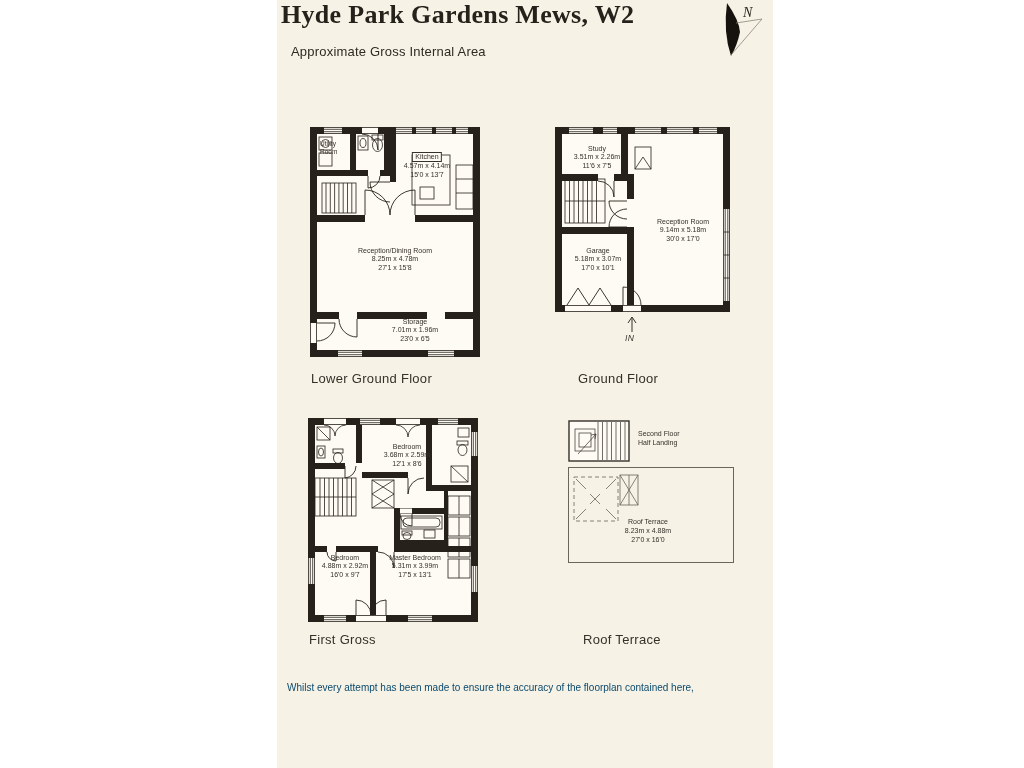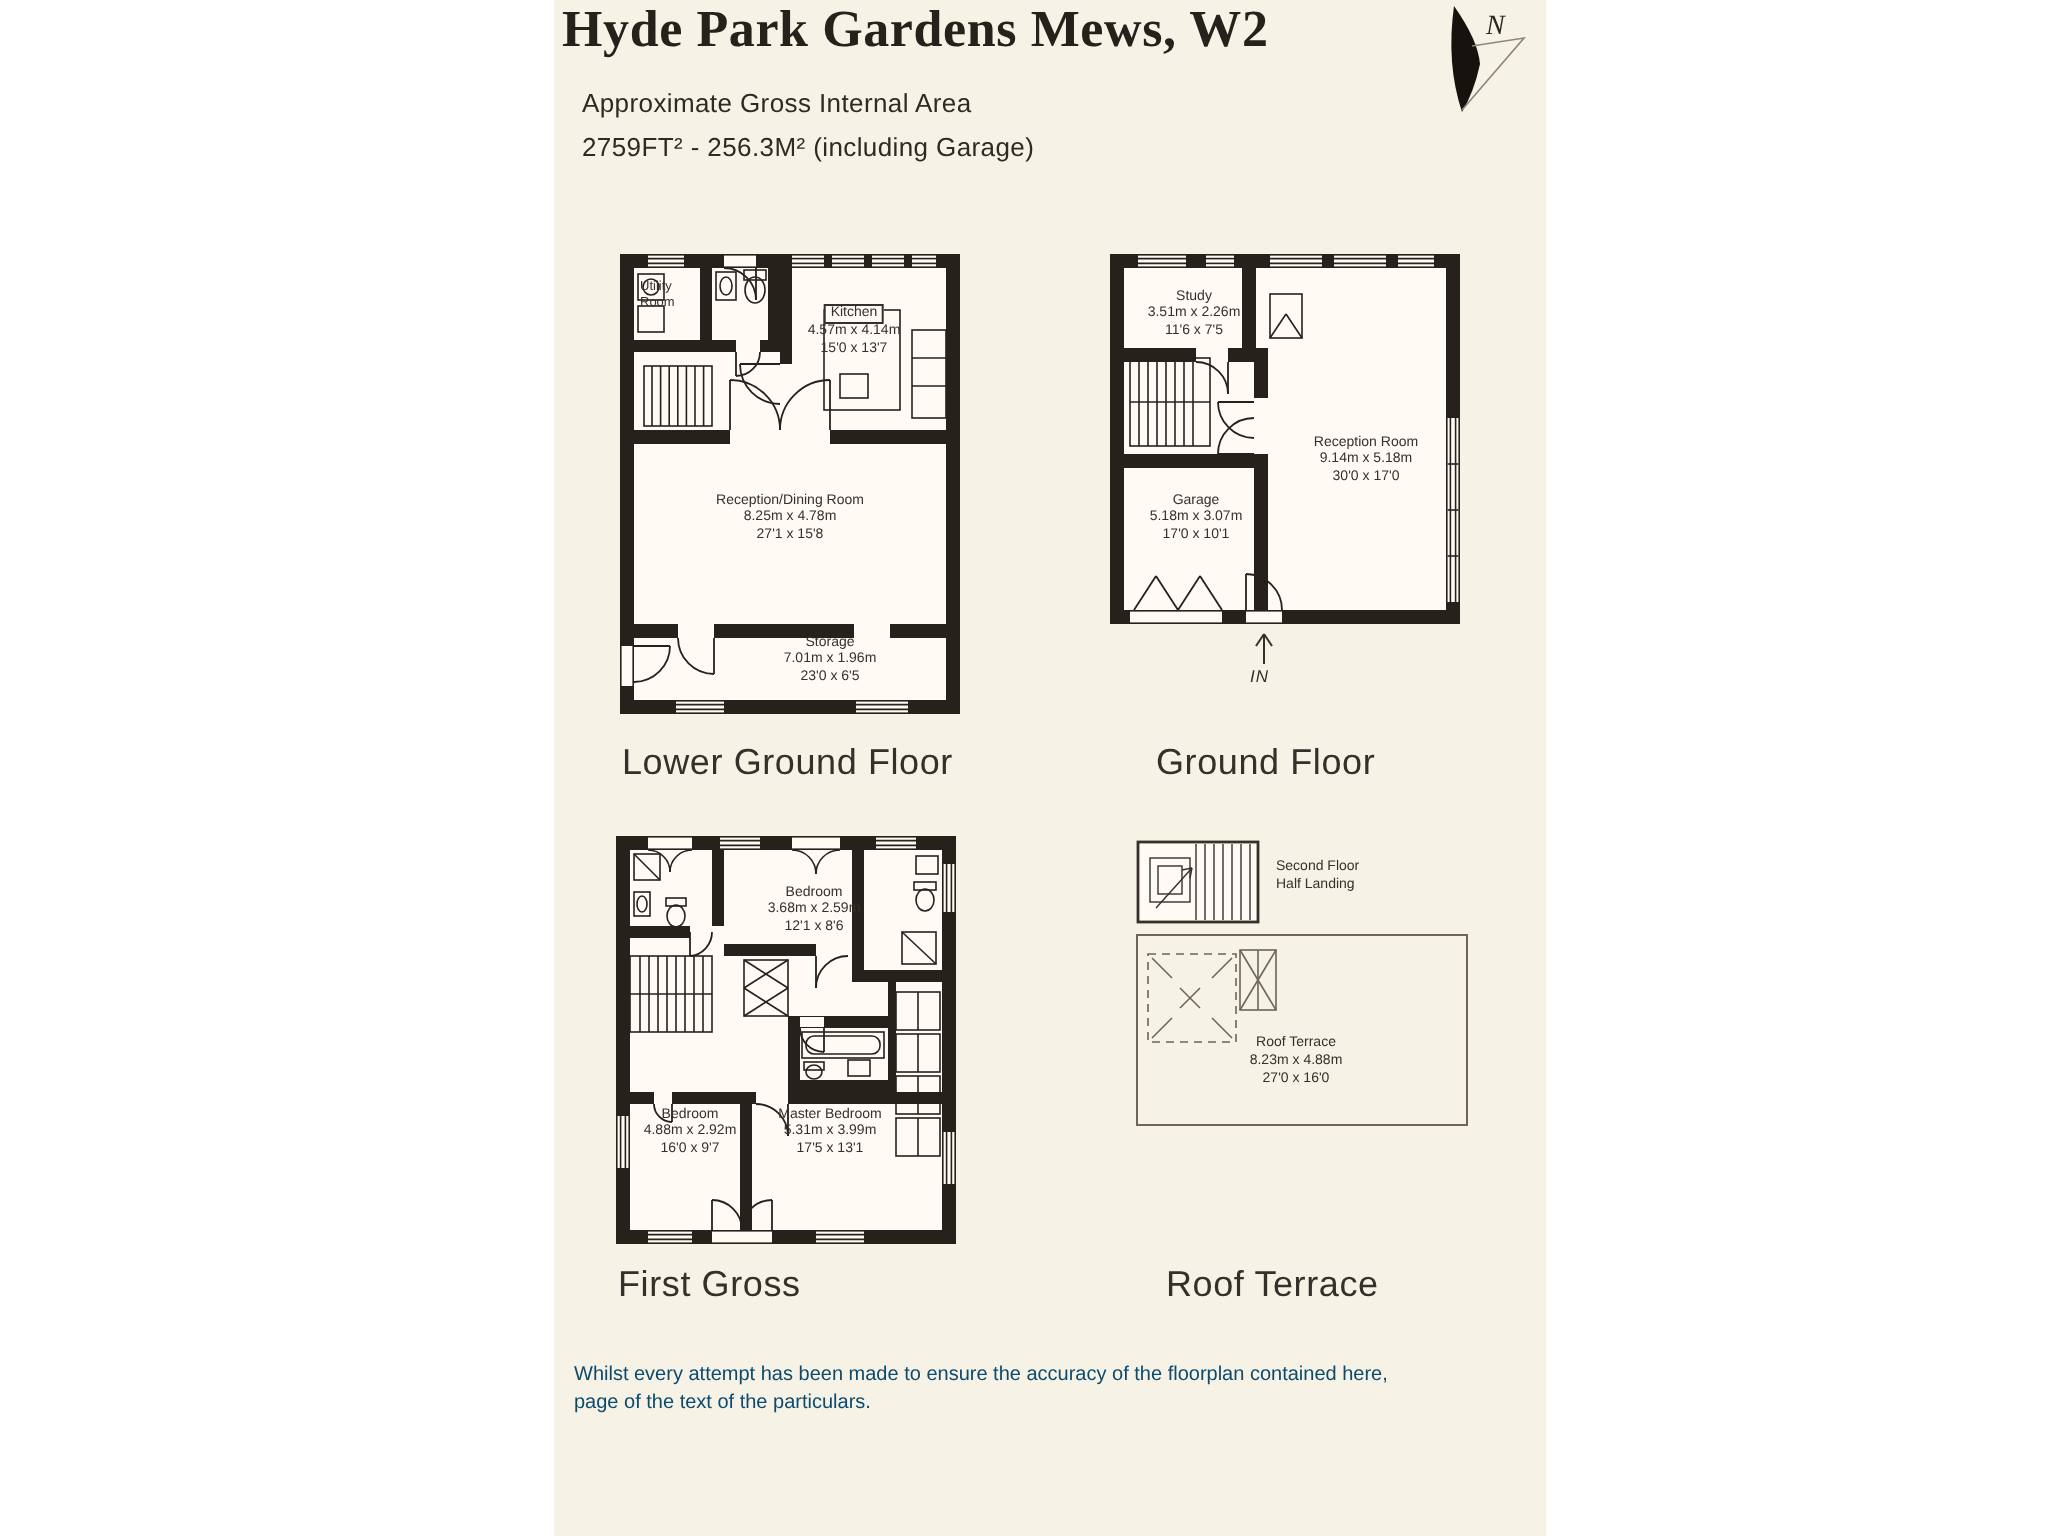--- a/index.html
+++ b/index.html
@@ -2,21 +2,21 @@
 <html><head>
 <meta charset="utf-8">
 <style>
   html,body{margin:0;padding:0;background:#ffffff;}
   #canvas{position:relative;width:1024px;height:768px;background:#ffffff;overflow:hidden;
           font-family:"Liberation Sans",sans-serif;color:#2b2722;margin-left:15px;}
   .cream{position:absolute;left:262px;top:0;width:496px;height:768px;background:#f6f2e5;}
   .title{position:absolute;left:266px;top:0px;font-family:"Liberation Serif",serif;
          font-size:26px;font-weight:600;color:#25221c;letter-spacing:0.3px;}
   .sub{position:absolute;left:276px;font-size:13px;color:#2e2a24;letter-spacing:0.2px;}
-  .floor-label{position:absolute;font-size:18px;color:#35302a;letter-spacing:0.3px;text-align:right;}
+  .floor-label{position:absolute;font-size:13px;color:#35302a;letter-spacing:0.3px;text-align:right;}
   .plan{position:absolute;}
   .room-label{position:absolute;transform:translateX(-50%);text-align:center;font-size:7px;
               line-height:8.4px;color:#35302a;white-space:nowrap;}
   .room-label .rname{font-size:7px;}
   .boxed{display:inline-block;border:1px solid #35302a;padding:0 2px;background:#fdfbf3;}
   .tiny-left{position:absolute;font-size:6.5px;line-height:7.5px;color:#35302a;}
   .in-label{position:absolute;font-size:8.5px;color:#35302a;letter-spacing:0.5px;font-style:italic;}
   .landing-note{position:absolute;font-size:7px;line-height:9px;color:#35302a;}
   .terrace-label{position:absolute;transform:translateX(-50%);text-align:center;font-size:7px;
                  line-height:9px;color:#35302a;white-space:nowrap;}
@@ -26,21 +26,20 @@
   svg{display:block;}
 </style>
 </head>
 <body>
 
 <div id="canvas">
   <div class="cream"></div>
 
   <div class="title">Hyde Park Gardens Mews, W2</div>
   <div class="sub" style="top:44px">Approximate Gross Internal Area</div>
-  <div class="sub" style="top:66px">2759FT² - 256.3M² (including Garage)</div>
 
   <svg class="plan" style="left:700px;top:2px" width="52" height="58" viewBox="0 0 52 58">
     <path d="M 12,1 Q 24,18 25,30 Q 22,44 16,54 Q 8,30 12,1 Z" fill="#16130e"></path>
     <path d="M 16,53 L 47,17 L 21,21" fill="none" stroke="#8d867a" stroke-width="0.8"></path>
     <text x="28" y="15" font-family="Liberation Serif, serif" font-style="italic" font-size="14" fill="#2a2620">N</text>
   </svg>
 
   <svg class="plan" style="left:295px;top:127px" width="170" height="230" viewBox="0 0 170 230">
     <rect x="2" y="2" width="166" height="226" fill="#fdfbf3"></rect>
     <g fill="#26221b">
@@ -431,15 +430,14 @@
   </svg>
   <div class="terrace-label" style="left:633px;top:517px">
     <div>Roof Terrace</div>
     <div>8.23m x 4.88m</div>
     <div>27'0 x 16'0</div>
   </div>
   <div class="floor-label" style="left:568px;top:632px">Roof Terrace</div>
 
   <div class="disclaimer">
     <div>Whilst every attempt has been made to ensure the accuracy of the floorplan contained here,</div>
-    <div>page of the text of the particulars.</div>
   </div>
 </div>
 
 </body></html>

